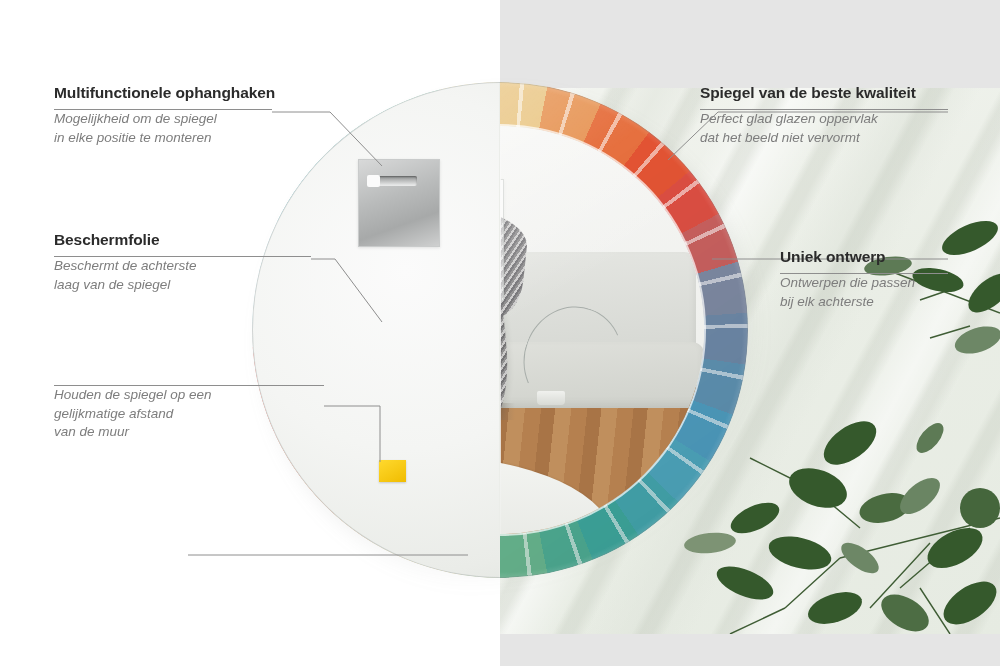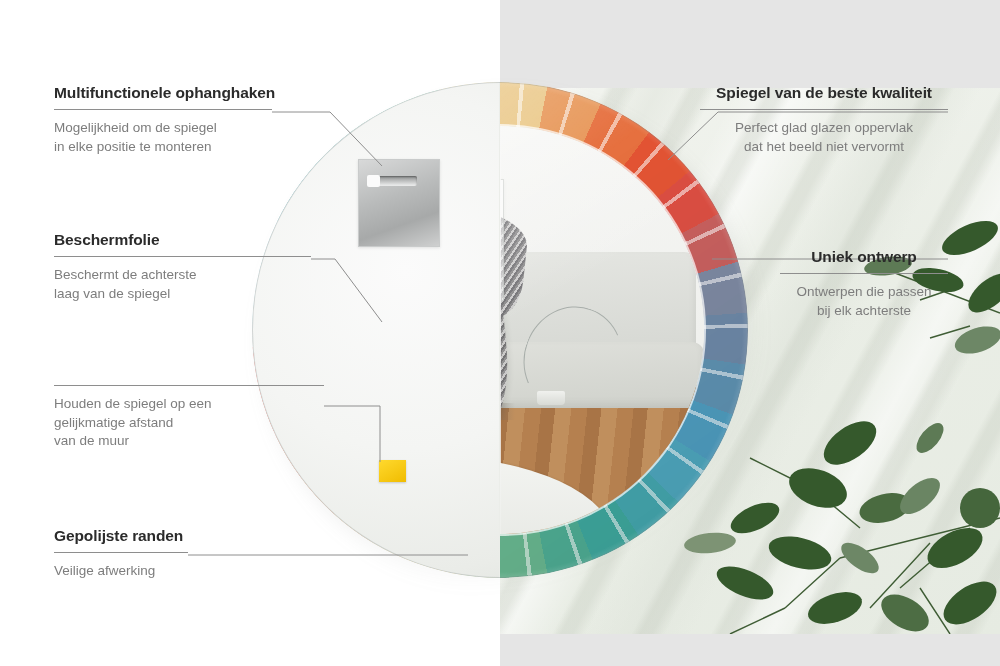--- a/index.html
+++ b/index.html
@@ -207,23 +207,23 @@
     box-shadow:0 1px 2px rgba(0,0,0,.18);
   }
 
   
   .callout { position:absolute; }
   .callout .title {
     font-size:15.5px; font-weight:bold; color:#2b2b2b; letter-spacing:-.1px; white-space:nowrap;
   }
   .callout .rule { height:1px; background:#8e8e8e; margin-top:7px; }
   .callout .desc {
-    margin-top:9px; font-size:13.5px; line-height:18.5px; color:#7d7d7d; white-space:pre-line;
-  }
-  .callout.right { text-align:center; }
+    font-size:13.5px; line-height:18.5px; color:#7d7d7d; white-space:pre-line;font-style:italic;
+  }
+  .callout.right { text-align:left; }
 
   
   .leaders { position:absolute; inset:0; pointer-events:none; }
 </style>
 </head>
 <body>
 
 <div id="stage">
 
   <div class="photo-half">
@@ -331,25 +331,20 @@
 laag van de spiegel</div>
   </div>
 
   <div class="callout" style="left:54px; top:378px; width:270px;">
     <div class="rule"></div>
     <div class="desc">Houden de spiegel op een
 gelijkmatige afstand
 van de muur</div>
   </div>
 
-  <div class="callout" style="left:54px; top:527px; width:134px;">
-    <div class="title">Gepolijste randen</div>
-    <div class="rule"></div>
-    <div class="desc">Veilige afwerking</div>
-  </div>
 
   <div class="callout right" style="left:700px; top:84px; width:248px;">
     <div class="title">Spiegel van de beste kwaliteit</div>
     <div class="rule"></div>
     <div class="desc">Perfect glad glazen oppervlak
 dat het beeld niet vervormt</div>
   </div>
 
   <div class="callout right" style="left:780px; top:248px; width:168px;">
     <div class="title">Uniek ontwerp</div>

